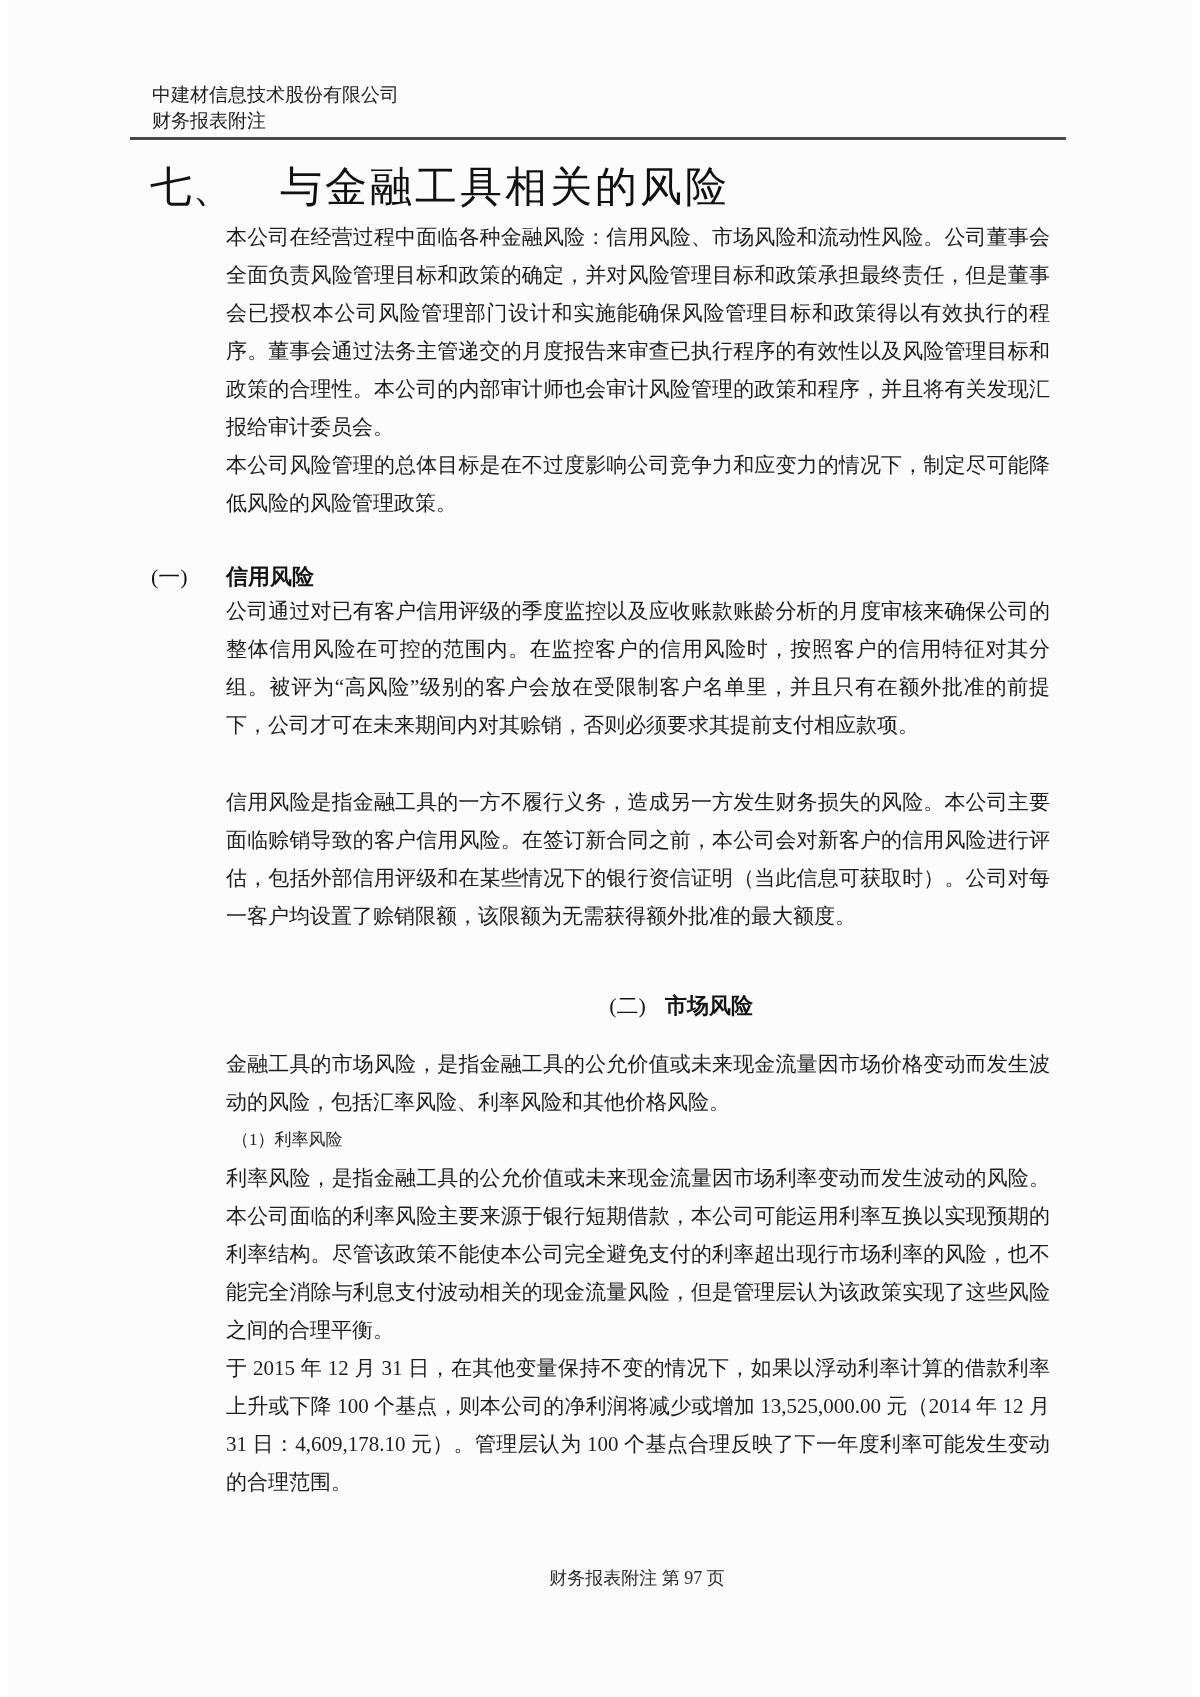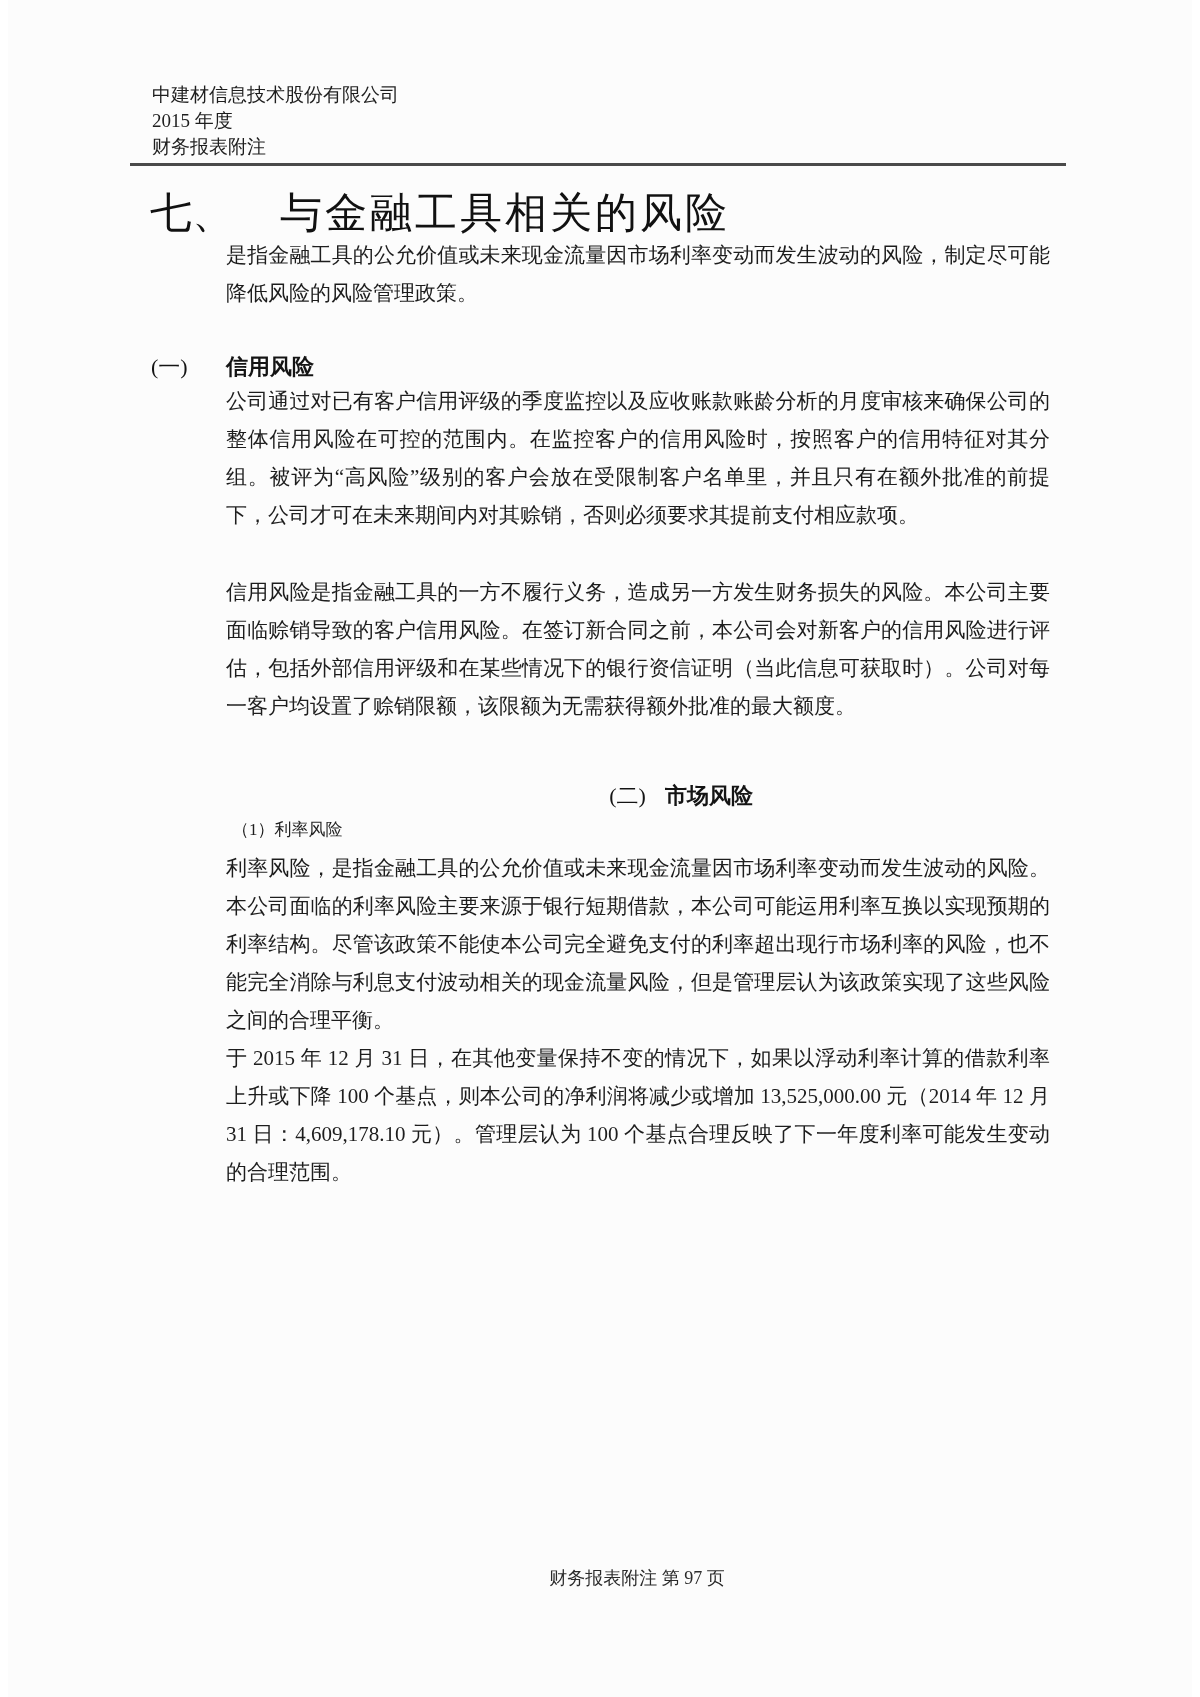--- a/index.html
+++ b/index.html
@@ -71,41 +71,42 @@
     padding-left: 37px;
   }
 </style>
 </head>
 <body>
 
 <div class="page">
 
   <div class="header">
     <div>中建材信息技术股份有限公司</div>
-    <div>2015 年度</div>
     <div>财务报表附注</div>
   </div>
 
   <div class="rule"></div>
 
   <div class="chapter">
     <span class="chapter-number">七、</span><span class="chapter-title">与金融工具相关的风险</span>
   </div>
 
-  <p class="body">是指金融工具的公允价值或未来现金流量因市场利率变动而发生波动的风险，制定尽可能降低风险的风险管理政策。</p>
+  <p class="body p-first">本公司在经营过程中面临各种金融风险：信用风险、市场风险和流动性风险。公司董事会全面负责风险管理目标和政策的确定，并对风险管理目标和政策承担最终责任，但是董事会已授权本公司风险管理部门设计和实施能确保风险管理目标和政策得以有效执行的程序。董事会通过法务主管递交的月度报告来审查已执行程序的有效性以及风险管理目标和政策的合理性。本公司的内部审计师也会审计风险管理的政策和程序，并且将有关发现汇报给审计委员会。</p>
+  <p class="body">本公司风险管理的总体目标是在不过度影响公司竞争力和应变力的情况下，制定尽可能降低风险的风险管理政策。</p>
 
   <div class="sec-head">
     <span class="sec-label">(一)</span><span class="sec-title">信用风险</span>
   </div>
   <p class="body">公司通过对已有客户信用评级的季度监控以及应收账款账龄分析的月度审核来确保公司的整体信用风险在可控的范围内。在监控客户的信用风险时，按照客户的信用特征对其分组。被评为“高风险”级别的客户会放在受限制客户名单里，并且只有在额外批准的前提下，公司才可在未来期间内对其赊销，否则必须要求其提前支付相应款项。</p>
   <p class="body after-head-a">信用风险是指金融工具的一方不履行义务，造成另一方发生财务损失的风险。本公司主要面临赊销导致的客户信用风险。在签订新合同之前，本公司会对新客户的信用风险进行评估，包括外部信用评级和在某些情况下的银行资信证明（当此信息可获取时）。公司对每一客户均设置了赊销限额，该限额为无需获得额外批准的最大额度。</p>
 
   <div class="sec-head sec-2">
     <span class="sec-label">(二)</span><span class="sec-title">市场风险</span>
   </div>
+  <p class="body after-head-b">金融工具的市场风险，是指金融工具的公允价值或未来现金流量因市场价格变动而发生波动的风险，包括汇率风险、利率风险和其他价格风险。</p>
   <p class="sub-head">（1）利率风险</p>
   <p class="body">利率风险，是指金融工具的公允价值或未来现金流量因市场利率变动而发生波动的风险。本公司面临的利率风险主要来源于银行短期借款，本公司可能运用利率互换以实现预期的利率结构。尽管该政策不能使本公司完全避免支付的利率超出现行市场利率的风险，也不能完全消除与利息支付波动相关的现金流量风险，但是管理层认为该政策实现了这些风险之间的合理平衡。</p>
   <p class="body">于 2015 年 12 月 31 日，在其他变量保持不变的情况下，如果以浮动利率计算的借款利率上升或下降 100 个基点，则本公司的净利润将减少或增加 13,525,000.00 元（2014 年 12 月 31 日：4,609,178.10 元）。管理层认为 100 个基点合理反映了下一年度利率可能发生变动的合理范围。</p>
 
   <div class="footer">
     <span>财务报表附注 第 97 页</span>
   </div>
 
 </div>
 

